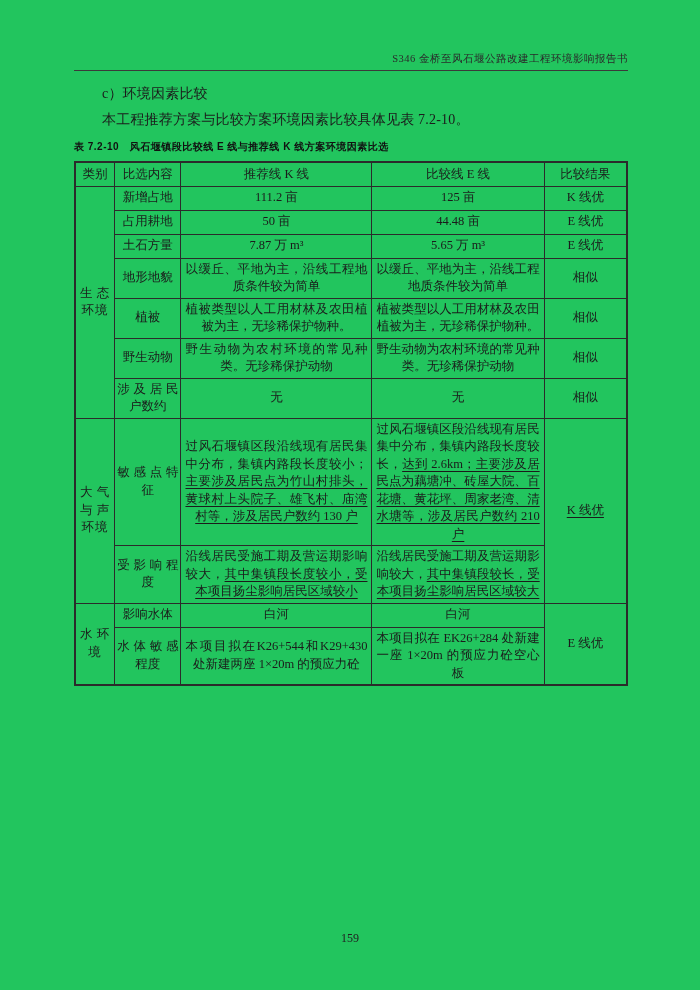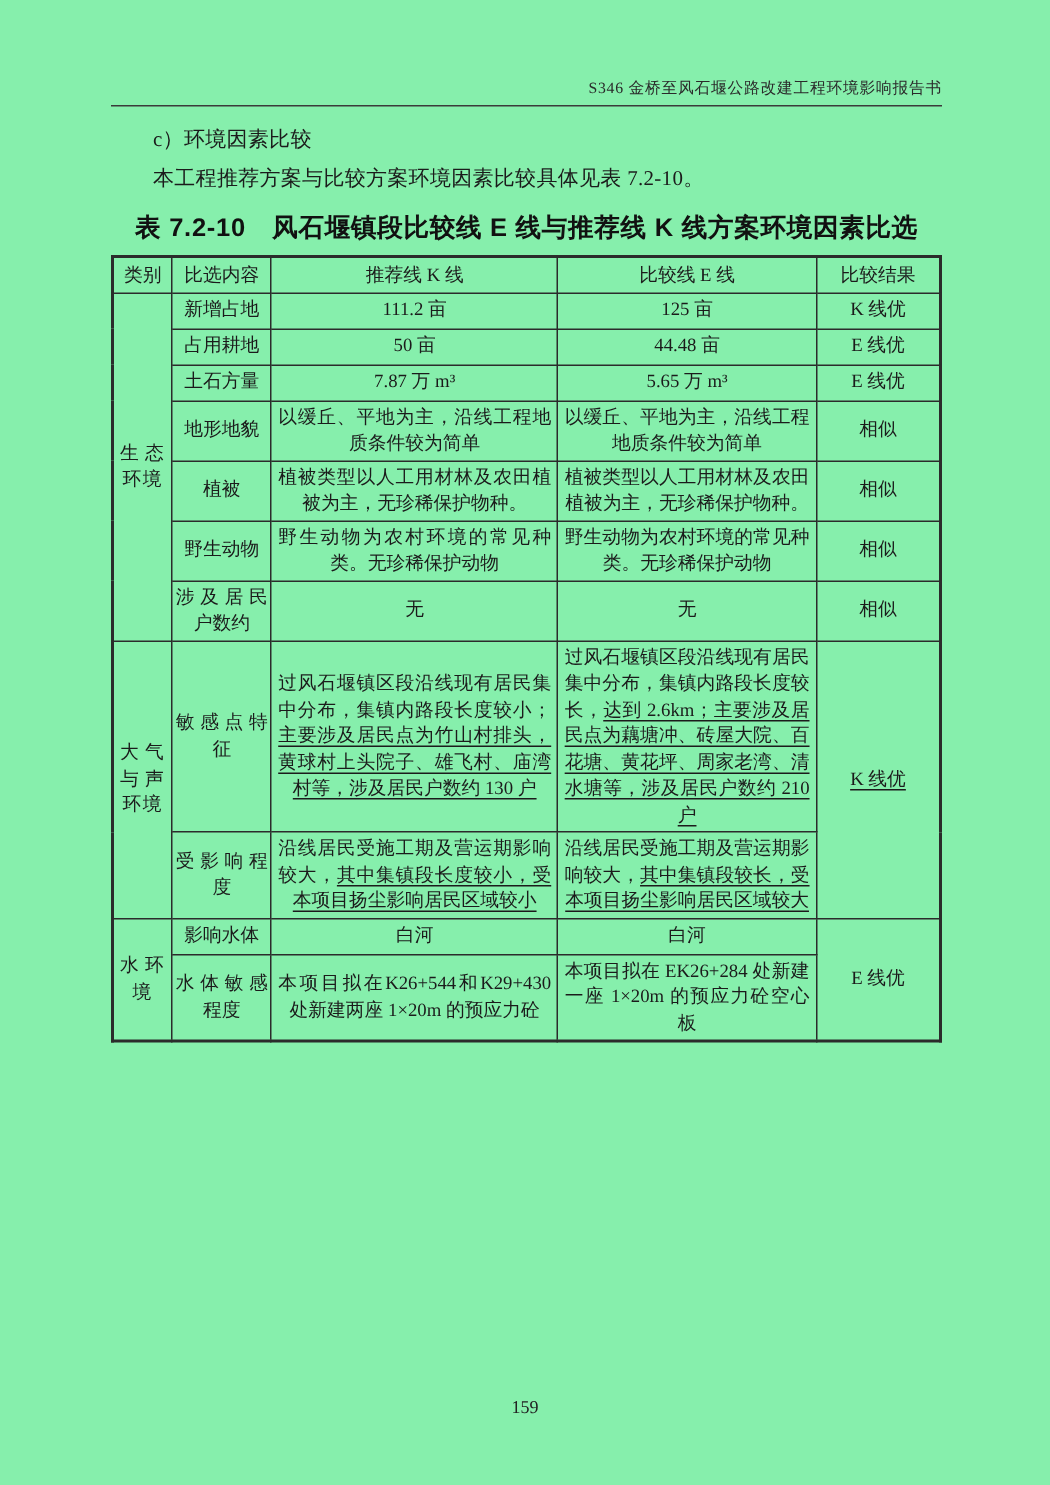--- a/index.html
+++ b/index.html
@@ -2,21 +2,21 @@
 <html><head>
 <meta charset="utf-8">
 <style>
   * { box-sizing: border-box; }
   html, body { margin: 0; padding: 0; background: #ffffff; }
   .page {
     position: relative;
     width: 700px;
     height: 990px;
     margin: 0 auto;
-    background: #86efac;
+    background: #22c55e;
     font-family: "Liberation Serif", "DejaVu Serif", serif;
     color: #1b1b1b;
     padding: 52px 72px 0 74px;
     overflow: hidden;
   }
   .doc-header {
     text-align: right;
     font-size: 10.5px;
     letter-spacing: 0.5px;
     color: #2a2a2a;
@@ -27,24 +27,23 @@
   .body-text p {
     margin: 0;
     font-size: 14px;
     line-height: 25.5px;
     text-align: justify;
     letter-spacing: 0.2px;
   }
   .body-text p.indent { text-indent: 2em; }
   .table-title {
     margin: 8px 0 7px;
-    text-align: center;
     font-family: "Liberation Sans", "DejaVu Sans", sans-serif;
     font-weight: bold;
-    font-size: 17px;
+    font-size: 10px;
     letter-spacing: 0.5px;
     color: #111;
   }
   table.cmp {
     width: 100%;
     border-collapse: collapse;
     table-layout: fixed;
     border: 2px solid #2b2b2b;
     font-size: 12.5px;
   }

